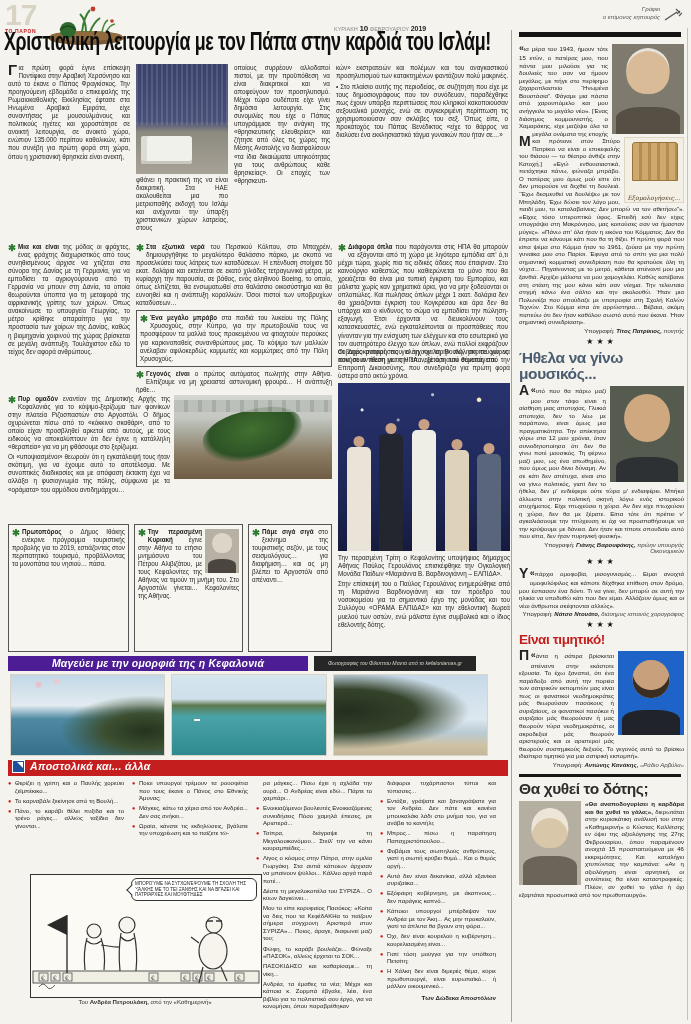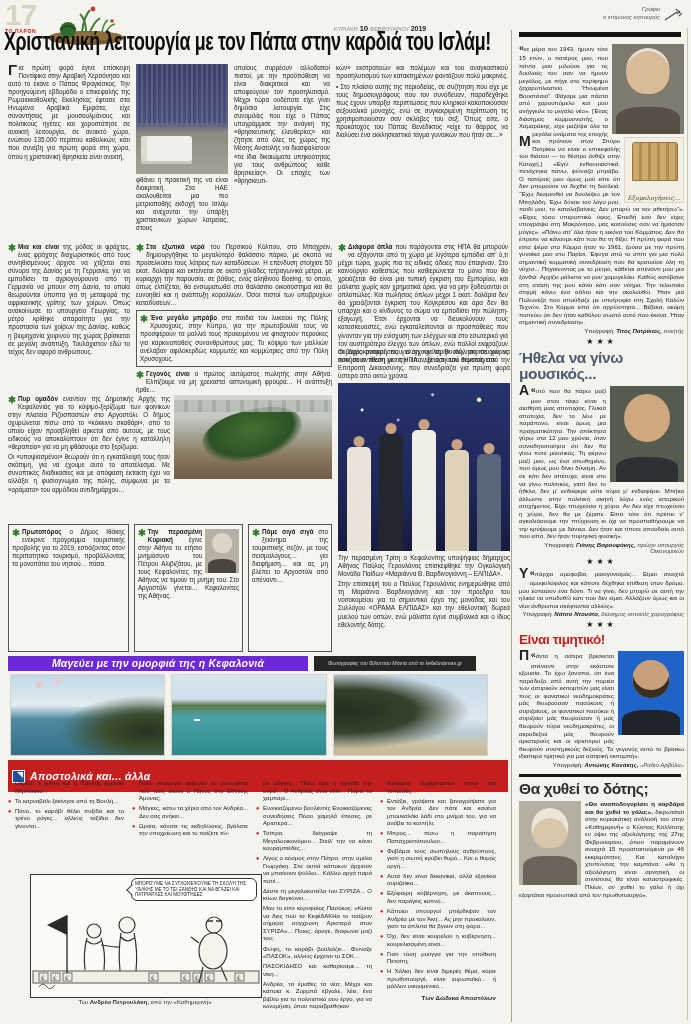--- a/index.html
+++ b/index.html
@@ -79,38 +79,38 @@
   .fig::before{content:"";position:absolute;top:-11px;left:50%;transform:translateX(-50%);
     width:11px;height:11px;border-radius:50%;background:#c9a184;}
   .fig:nth-child(1){background:#e9e3d8;height:62%;}
   .fig:nth-child(2){background:#23262e;height:70%;}
   .fig:nth-child(3){background:#efeee6;height:72%;}
   .fig:nth-child(4){background:#ded2ba;height:60%;}
   .fig:nth-child(5){background:#59657a;height:58%;}
 
   
   #kef{left:8px;top:656px;width:500px;height:15px;display:flex;gap:6px;}
-  .kef-title{width:300px;background:#6d28d9;color:#fff;text-align:center;font-weight:bold;
+  .kef-title{width:300px;background:#4c1d95;color:#fff;text-align:center;font-weight:bold;
     font-style:italic;font-size:10.5px;line-height:15px;letter-spacing:.2px;}
   .kef-credit{width:162px;background:#262626;color:#d8d5cc;font-size:5.2px;font-style:italic;
     text-align:center;line-height:15px;}
   #photostrip{left:10px;top:674px;width:478px;height:82px;display:flex;gap:6px;}
   .lphoto{flex:1;position:relative;overflow:hidden;border:1px solid #d8d4c8;}
   .l1{background:radial-gradient(ellipse at 88% 70%,#25331f 0%,#3c4f30 22%,rgba(60,79,48,0) 45%),
       radial-gradient(circle at 18% 12%,rgba(236,190,196,.9) 2px,transparent 4px),
       radial-gradient(circle at 30% 8%,rgba(236,200,205,.9) 2px,transparent 4px),
       linear-gradient(180deg,#c2d8e7 0%,#e2ebf0 38%,#4e8aa2 55%,#35708a 100%);}
   .l2{background:linear-gradient(180deg,#d6e5ee 0%,#cfe0ea 30%,#5d7a4e 38%,#49a3a8 52%,#2f8a90 100%);}
   .l2::after{content:"";position:absolute;left:14%;top:55%;width:6px;height:2px;background:#f4f4f0;}
   .l3{background:radial-gradient(ellipse at 8% 45%,#242e1f 0%,#35432b 35%,rgba(53,67,43,0) 62%),
       linear-gradient(180deg,#c7d9e8 0%,#dde8ef 55%,#b9cbd4 72%,#cfc2a4 88%,#c4b699 100%);}
 
   
-  #aphead{left:8px;top:760px;width:500px;height:16px;display:flex;align-items:center;gap:5px;
-    background:#c41e1e;padding:16px 4px;box-sizing:border-box;}
+  #aphead{left:8px;top:760px;width:500px;height:16px;display:flex;align-items:flex-start;gap:5px;
+    background:#c41e1e;padding:0 4px;box-sizing:border-box;}
   .ap-ico{width:11px;height:11px;background:#1e4f9c;border:1px solid #fff;position:relative;flex:none;}
   .ap-ico::after{content:"";position:absolute;right:1px;top:1px;border:3px solid #fff;
     border-left-color:transparent;border-bottom-color:transparent;}
   .ap-title{color:#fff;font-weight:bold;font-style:italic;font-size:10.5px;letter-spacing:.3px;}
   #apcols{left:8px;top:780px;width:502px;display:flex;gap:8px;}
   .apcol{width:116px;}
   .itm{position:relative;padding-left:7px;margin:0 0 2.6px;font-size:6px;line-height:1.25;
        text-align:justify;color:#222;}
   .itm .bdot{position:absolute;left:0;top:0;color:#cc1111;font-size:5.5px;}
   .itm.cont{padding-left:7px;}

